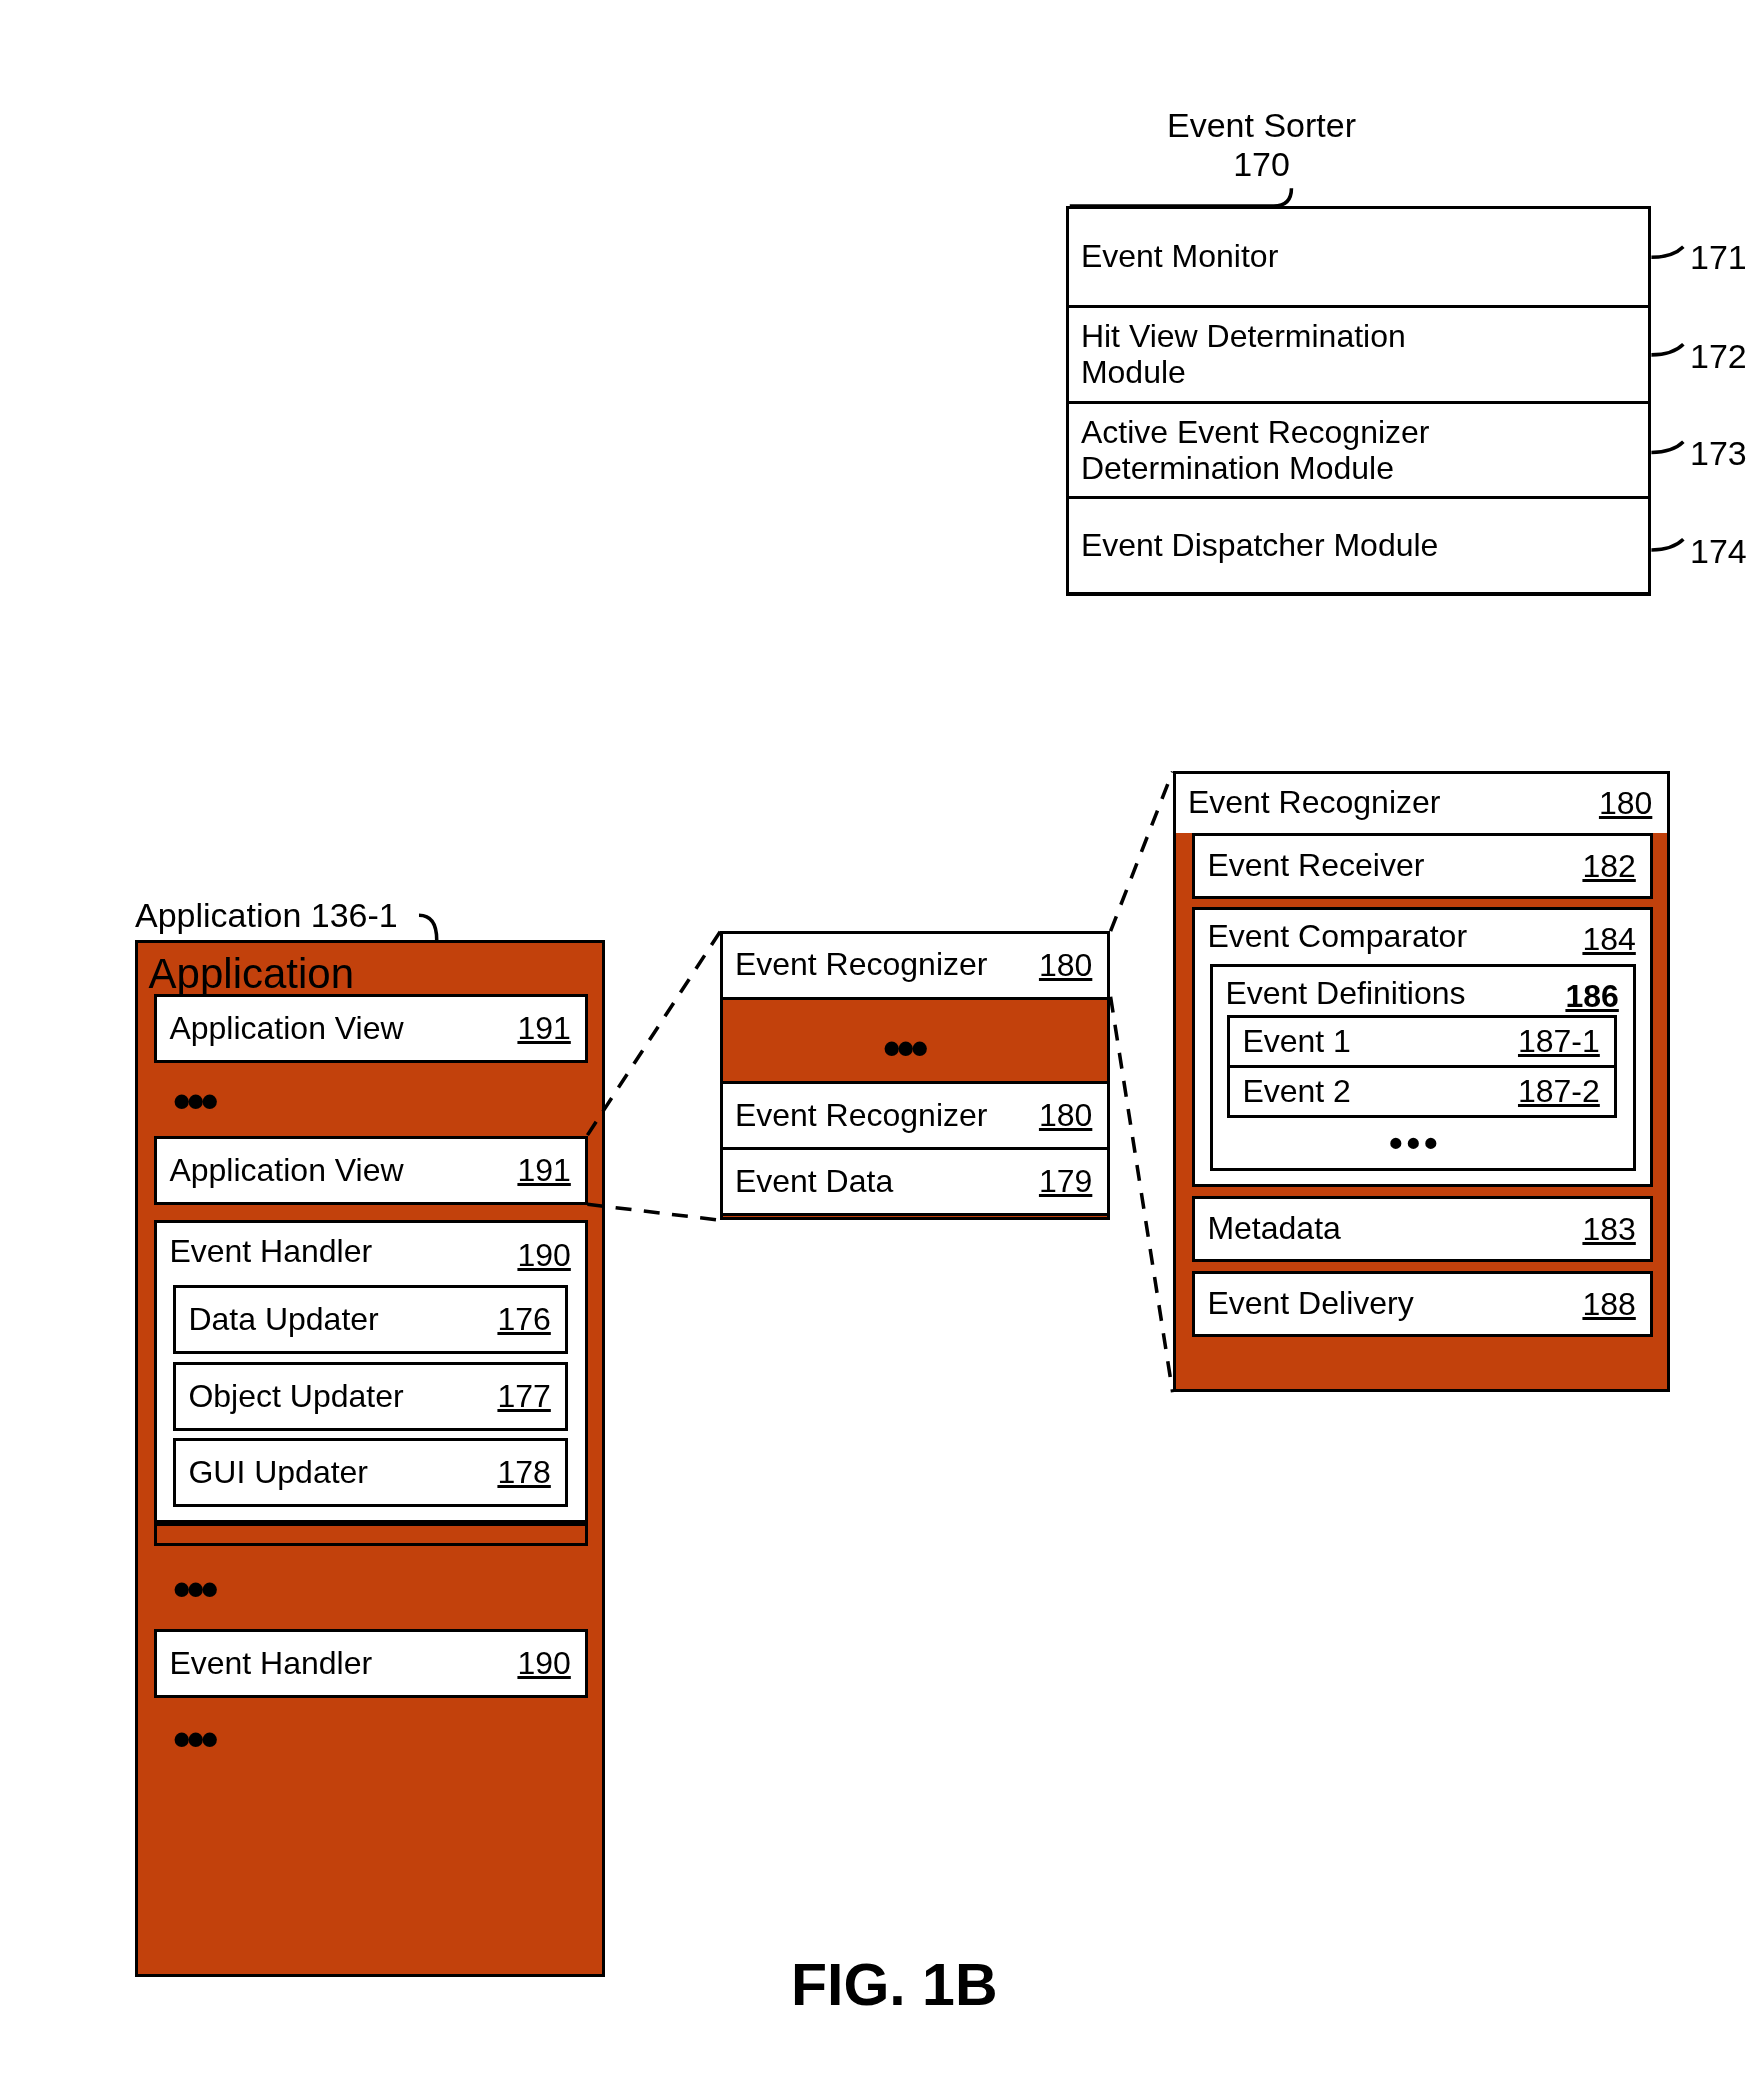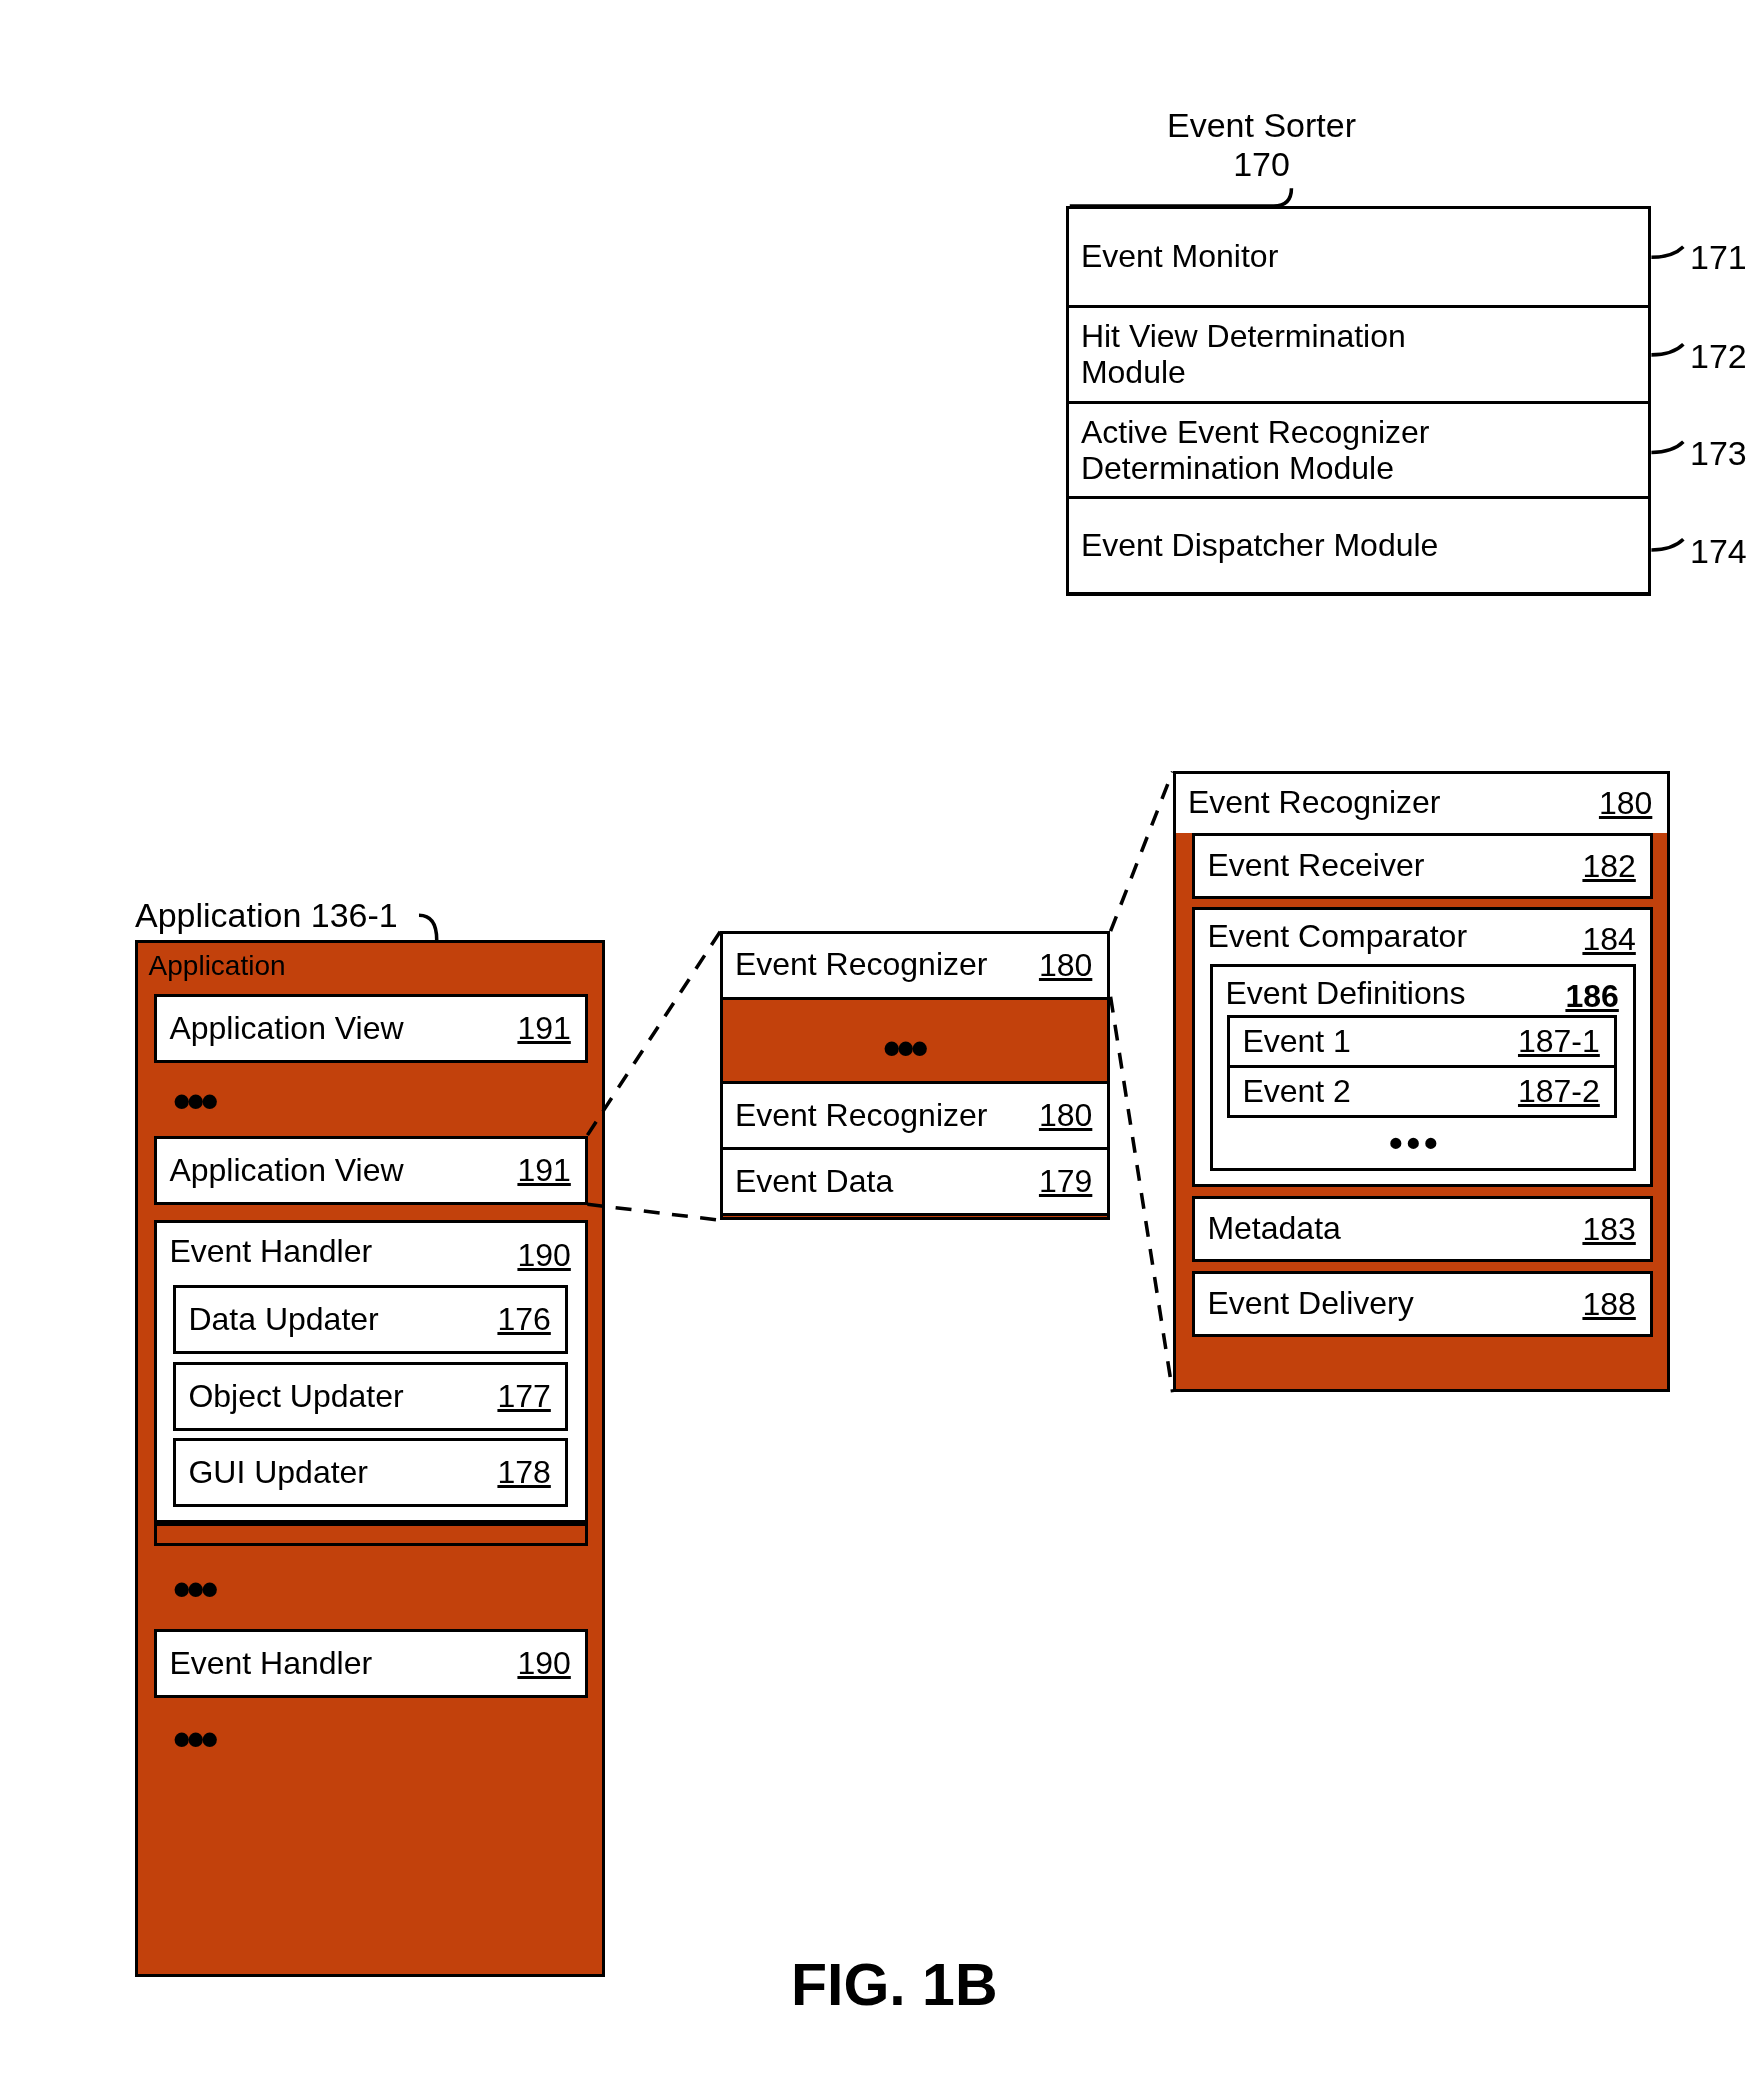--- a/index.html
+++ b/index.html
@@ -102,21 +102,21 @@
   <div class="ref-annot" style="left:1670px; top:238px;">171</div>
   <div class="ref-annot" style="left:1670px; top:337px;">172</div>
   <div class="ref-annot" style="left:1670px; top:434px;">173</div>
   <div class="ref-annot" style="left:1670px; top:532px;">174</div>
 
   <div class="title-label" style="left:115px; top:896px; width:284px; text-align:left;">
     <span>Application 136-1</span>
   </div>
 
   <div class="box" style="left:115px; top:940px; width:470px; height:1037px;">
-    <div class="title-label" style="left:10.6px; top:7px; font-size:28px; text-align:left;">
+    <div class="title-label" style="left:10.6px; top:7px; font-size:42px; text-align:left;">
       <span>Application</span>
     </div>
 
     <div class="cell" style="left:16px; top:51px; width:434px; height:69px;">
       <span class="label">Application View</span>
       <span class="ref">191</span>
     </div>
     <div class="vdots" style="left:35px; top:133px;">•••</div>
 
     <div class="cell" style="left:16px; top:193px; width:434px; height:69px;">

